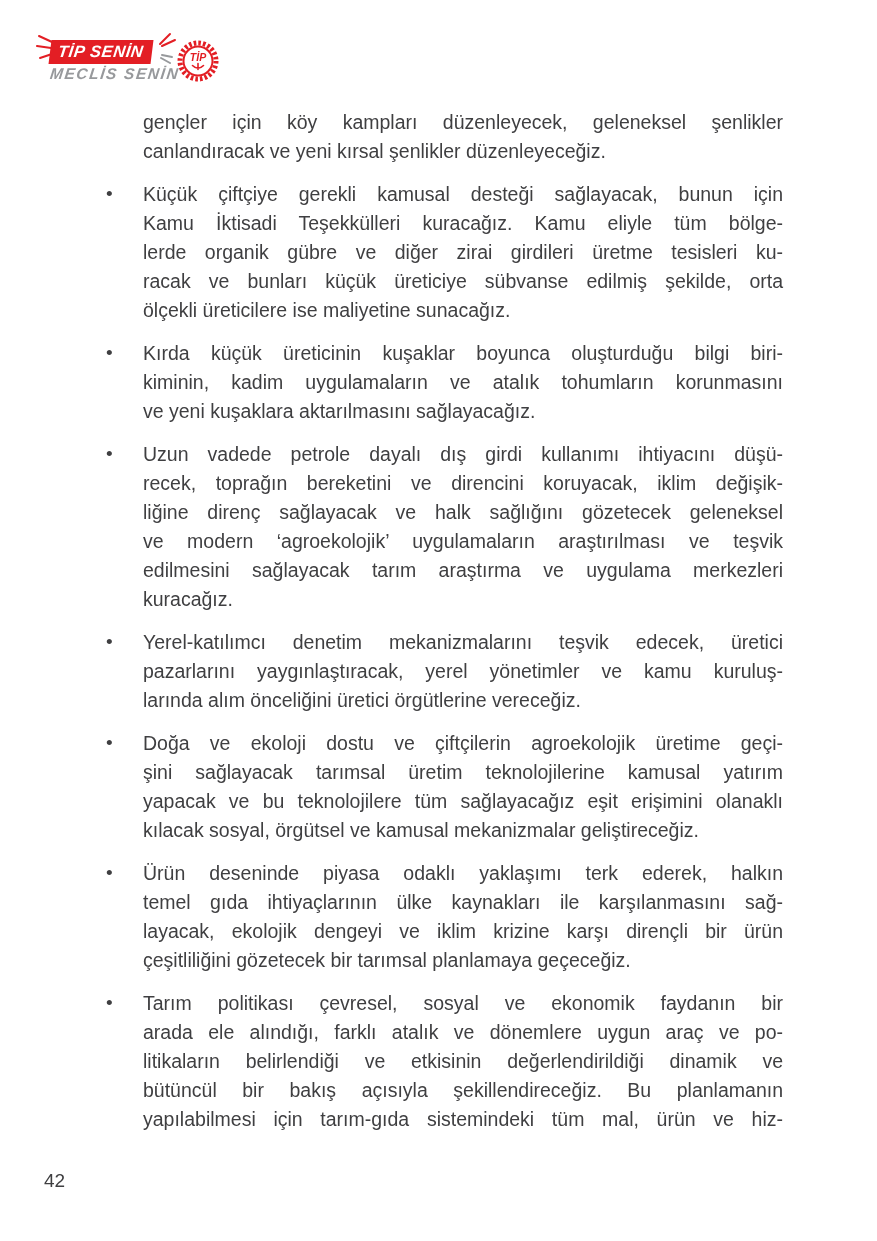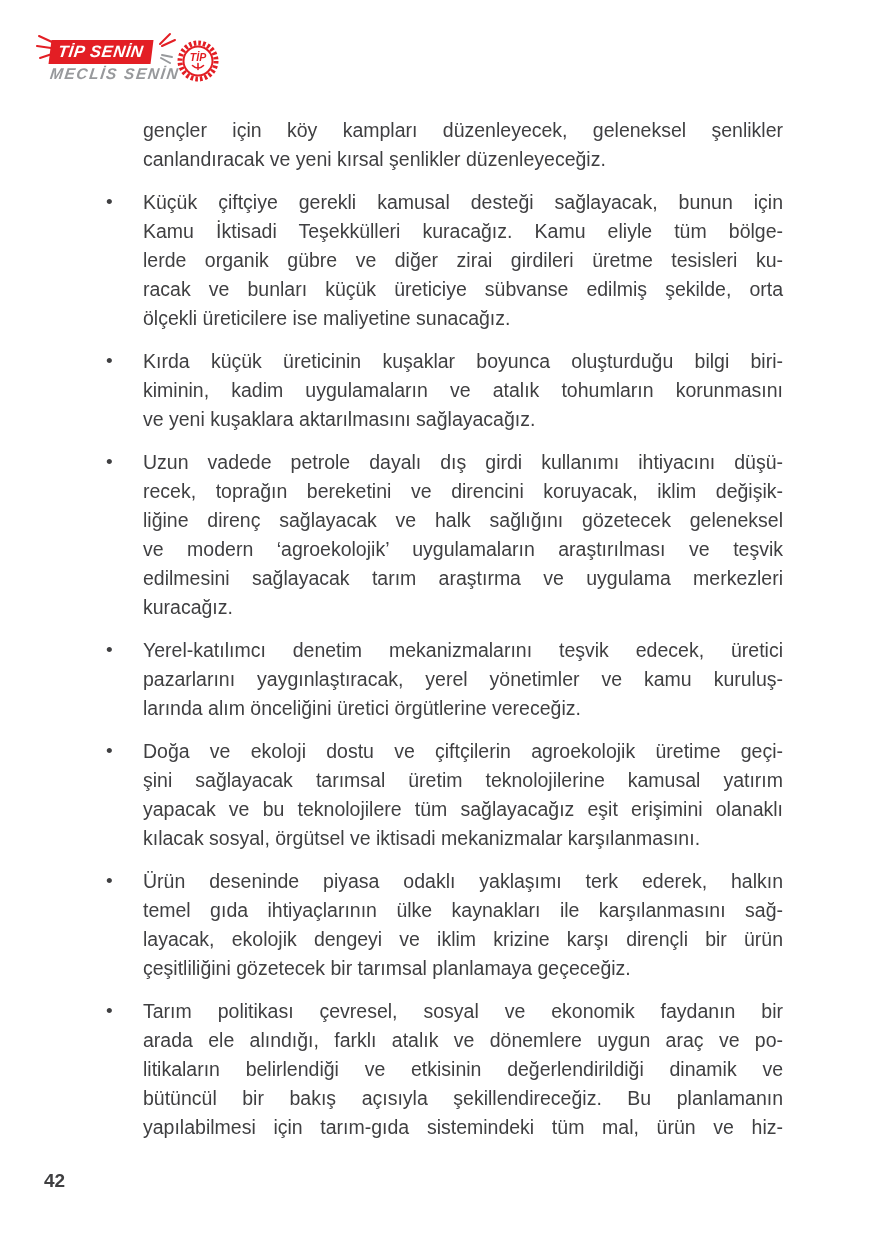--- a/index.html
+++ b/index.html
@@ -29,30 +29,30 @@
   }
   .emblem{position:absolute;left:126px;top:-2px;}
   .burst{position:absolute;}
   .burst-left{left:-14px;top:-6px;}
   .burst-right{left:106px;top:-8px;}
   
   .doc{
     position:absolute;left:143px;top:108px;width:640px;
     color:var(--ink);font-size:19.5px;line-height:29px;
   }
-  .para{position:relative;margin:8px 0 14px 0;}
+  .para{position:relative;margin:0 0 14px 0;}
   .marker{
     position:absolute;left:-37px;top:-1px;font-size:19px;color:var(--ink);
   }
   .line{text-align:justify;text-align-last:justify;}
   .line.last{text-align-last:left;}
   
   .page-number{
     position:absolute;left:44px;top:1170px;
-    font-size:19px;font-weight:bold;color:var(--ink);
+    font-size:19px;font-weight:normal;color:var(--ink);
   }
 </style>
 </head>
 <body>
 
 <header>
   <div class="logo">
     <svg class="burst burst-left" width="18" height="26" viewBox="0 0 18 26">
       <g stroke="#e31e24" stroke-width="2" stroke-linecap="round">
         <line x1="16" y1="8" x2="3" y2="2"></line>
@@ -129,21 +129,21 @@
           <div class="line last">larında alım önceliğini üretici örgütlerine vereceğiz.</div>
         </div>
   </div>
 
   <div class="para">
     <span class="marker">•</span>
     <div class="lines">
           <div class="line">Doğa ve ekoloji dostu ve çiftçilerin agroekolojik üretime geçi-</div>
           <div class="line">şini sağlayacak tarımsal üretim teknolojilerine kamusal yatırım</div>
           <div class="line">yapacak ve bu teknolojilere tüm sağlayacağız eşit erişimini olanaklı</div>
-          <div class="line last">kılacak sosyal, örgütsel ve iktisadi mekanizmalar karşılanmasını.</div>
+          <div class="line last">kılacak sosyal, örgütsel ve kamusal mekanizmalar geliştireceğiz.</div>
         </div>
   </div>
 
   <div class="para">
     <span class="marker">•</span>
     <div class="lines">
           <div class="line">Ürün deseninde piyasa odaklı yaklaşımı terk ederek, halkın</div>
           <div class="line">temel gıda ihtiyaçlarının ülke kaynakları ile karşılanmasını sağ-</div>
           <div class="line">layacak, ekolojik dengeyi ve iklim krizine karşı dirençli bir ürün</div>
           <div class="line last">çeşitliliğini gözetecek bir tarımsal planlamaya geçeceğiz.</div>

